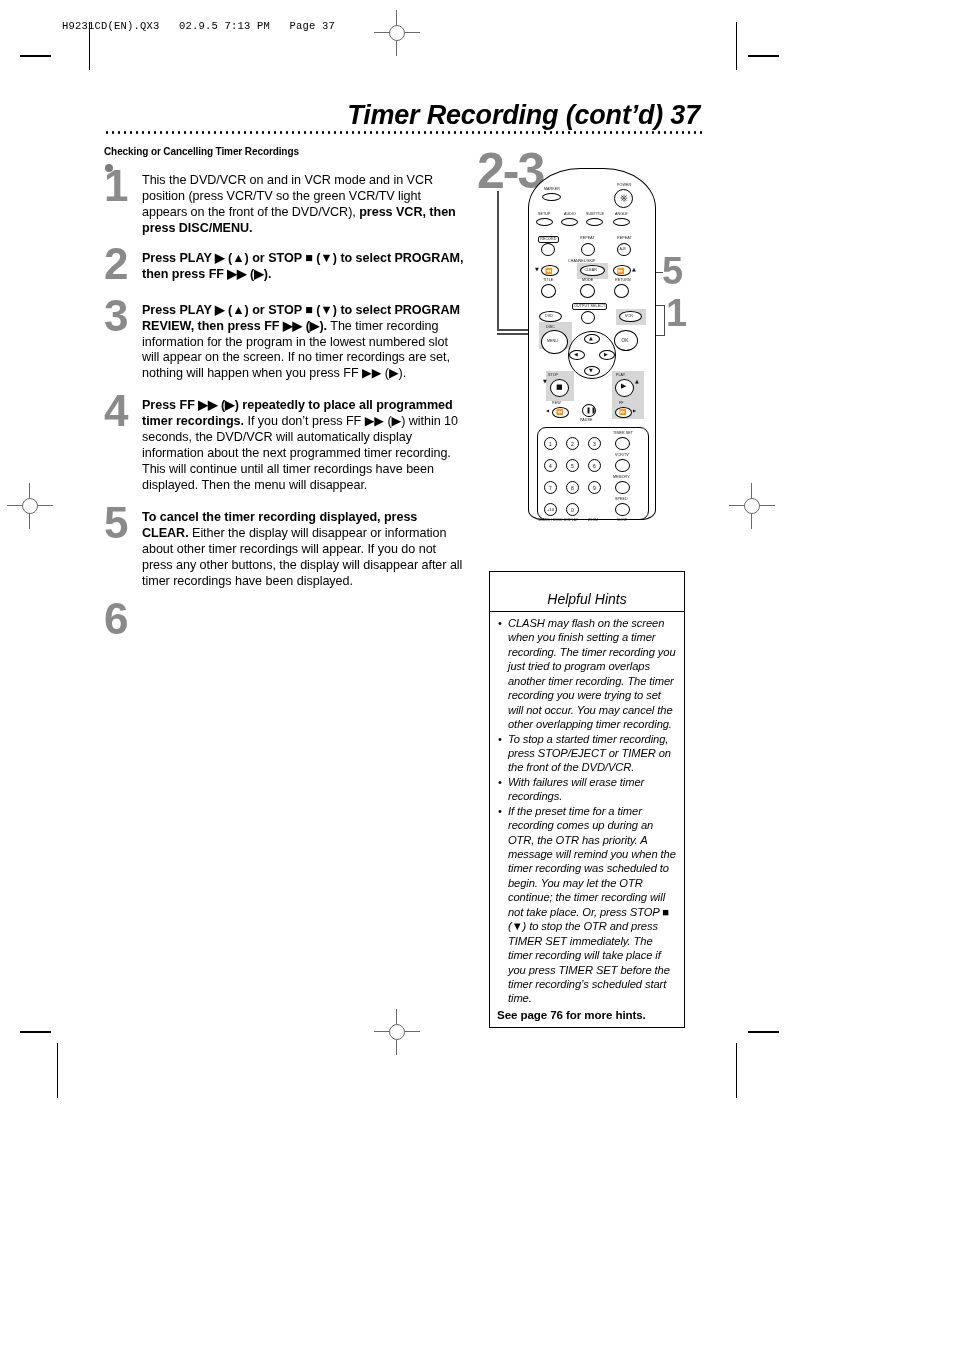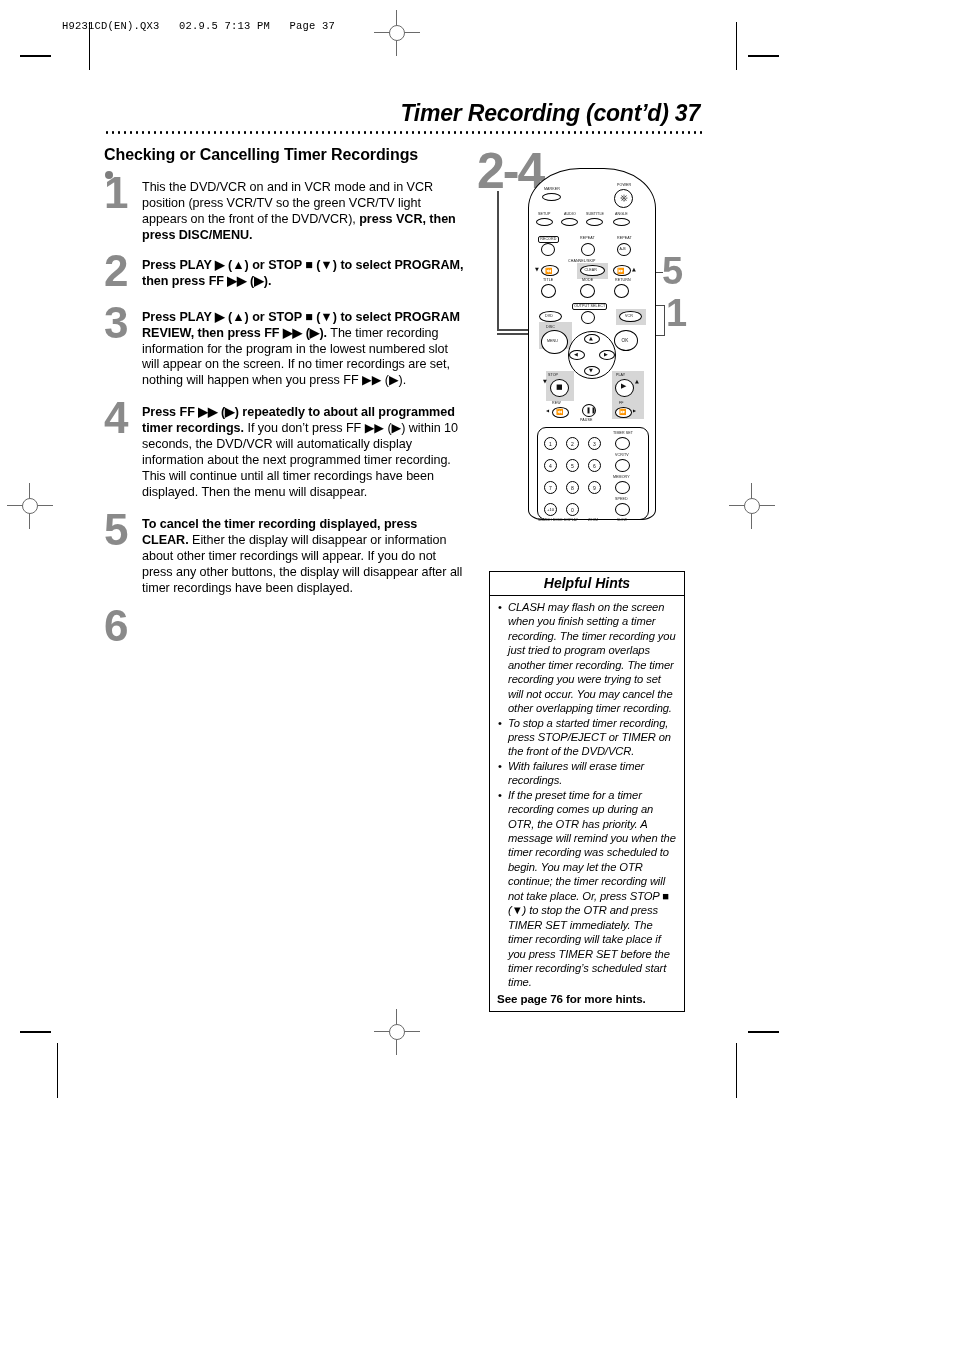--- a/index.html
+++ b/index.html
@@ -58,21 +58,21 @@
     width: 954px; height: 1351px;
   }
 
   .page-title {
     position: absolute;
     right: 254px;
     top: 100px;
     font-family: "Liberation Sans", sans-serif;
     font-style: italic;
     font-weight: bold;
-    font-size: 23px;
+    font-size: 27px;
     letter-spacing: -0.2px;
     white-space: nowrap;
     text-align: right;
   }
 
   .dotted-rule {
     position: absolute;
     left: 104px;
     top: 131px;
     width: 600px;
@@ -84,21 +84,21 @@
 
   
   .left-col {
     position: absolute;
     left: 104px;
     top: 146px;
     width: 362px;
   }
   h2.section-head {
     margin: 0 0 2px 0;
-    font-size: 16px;
+    font-size: 10px;
     font-weight: bold;
     letter-spacing: -0.1px;
   }
   .intro {
     position: relative;
     padding-left: 15px;
     font-size: 12.6px;
     line-height: 1.27;
     letter-spacing: -0.05px;
   }
@@ -229,23 +229,24 @@
     top: 571px;
     width: 196px;
     border: 1.8px solid #000;
     box-sizing: border-box;
     background: #fff;
   }
   .hints-title {
     border-bottom: 1.6px solid #000;
     text-align: center;
     font-style: italic;
-    font-weight: bold;
+    font-weight: normal;
     font-size: 14px;
     padding: 3px 0 4px 0;
+    margin-top: 16px;
   }
   .hints-body {
     padding: 4px 7px 5px 7px;
   }
   .hint-item {
     position: relative;
     padding-left: 11px;
     font-style: italic;
     font-size: 11.2px;
     line-height: 1.29;
@@ -331,38 +332,38 @@
     <div class="step">
       <div class="step-num">3</div>
       <div class="step-body">
         <b>Press PLAY ▶ (▲) or STOP ■ (▼) to select PROGRAM REVIEW, then press FF ▶▶ (▶).</b><span> The timer recording information for the program in the lowest numbered slot will appear on the screen. If no timer recordings are set, nothing will happen when you press FF ▶▶ (▶).</span>
       </div>
     </div>
 
     <div class="step" style="margin-top:16px;">
       <div class="step-num">4</div>
       <div class="step-body">
-        <b>Press FF ▶▶ (▶) repeatedly to about all programmed timer recordings.</b><span> If you don’t press FF ▶▶ (▶) within 10 seconds, the DVD/VCR will automatically display information about the next programmed timer recording. This will continue until all timer recordings have been displayed. Then the menu will disappear.</span>
+        <b>Press FF ▶▶ (▶) repeatedly to place all programmed timer recordings.</b><span> If you don’t press FF ▶▶ (▶) within 10 seconds, the DVD/VCR will automatically display information about the next programmed timer recording. This will continue until all timer recordings have been displayed. Then the menu will disappear.</span>
       </div>
     </div>
 
     <div class="step" style="margin-top:16px;">
       <div class="step-num">5</div>
       <div class="step-body">
         <b>To cancel the timer recording displayed, press CLEAR.</b><span> Either the display will disappear or information about other timer recordings will appear. If you do not press any other buttons, the display will disappear after all timer recordings have been displayed.</span>
       </div>
     </div>
 
     <div class="step all-bold" style="margin-top:17px;">
       <div class="step-num">6</div>
     </div>
 
   </div>
 
-  <div class="callout" id="callout-24">2-4</div>
+  <div class="callout" id="callout-24">2-3</div>
   <div class="callout" id="callout-5">5</div>
   <div class="callout" id="callout-1">1</div>
 
   <div class="lead-line" style="left:497px; top:191px; width:1.6px; height:139px;"></div>
   <div class="lead-line" style="left:497px; top:329px; width:56px; height:1.6px;"></div>
   <div class="lead-line" style="left:497px; top:333px; width:56px; height:1.6px;"></div>
 
   <div class="lead-line" style="left:585px; top:272px; width:78px; height:1.4px;"></div>
 
   <div class="lead-line" style="left:664px; top:305px; width:1.4px; height:31px;"></div>

